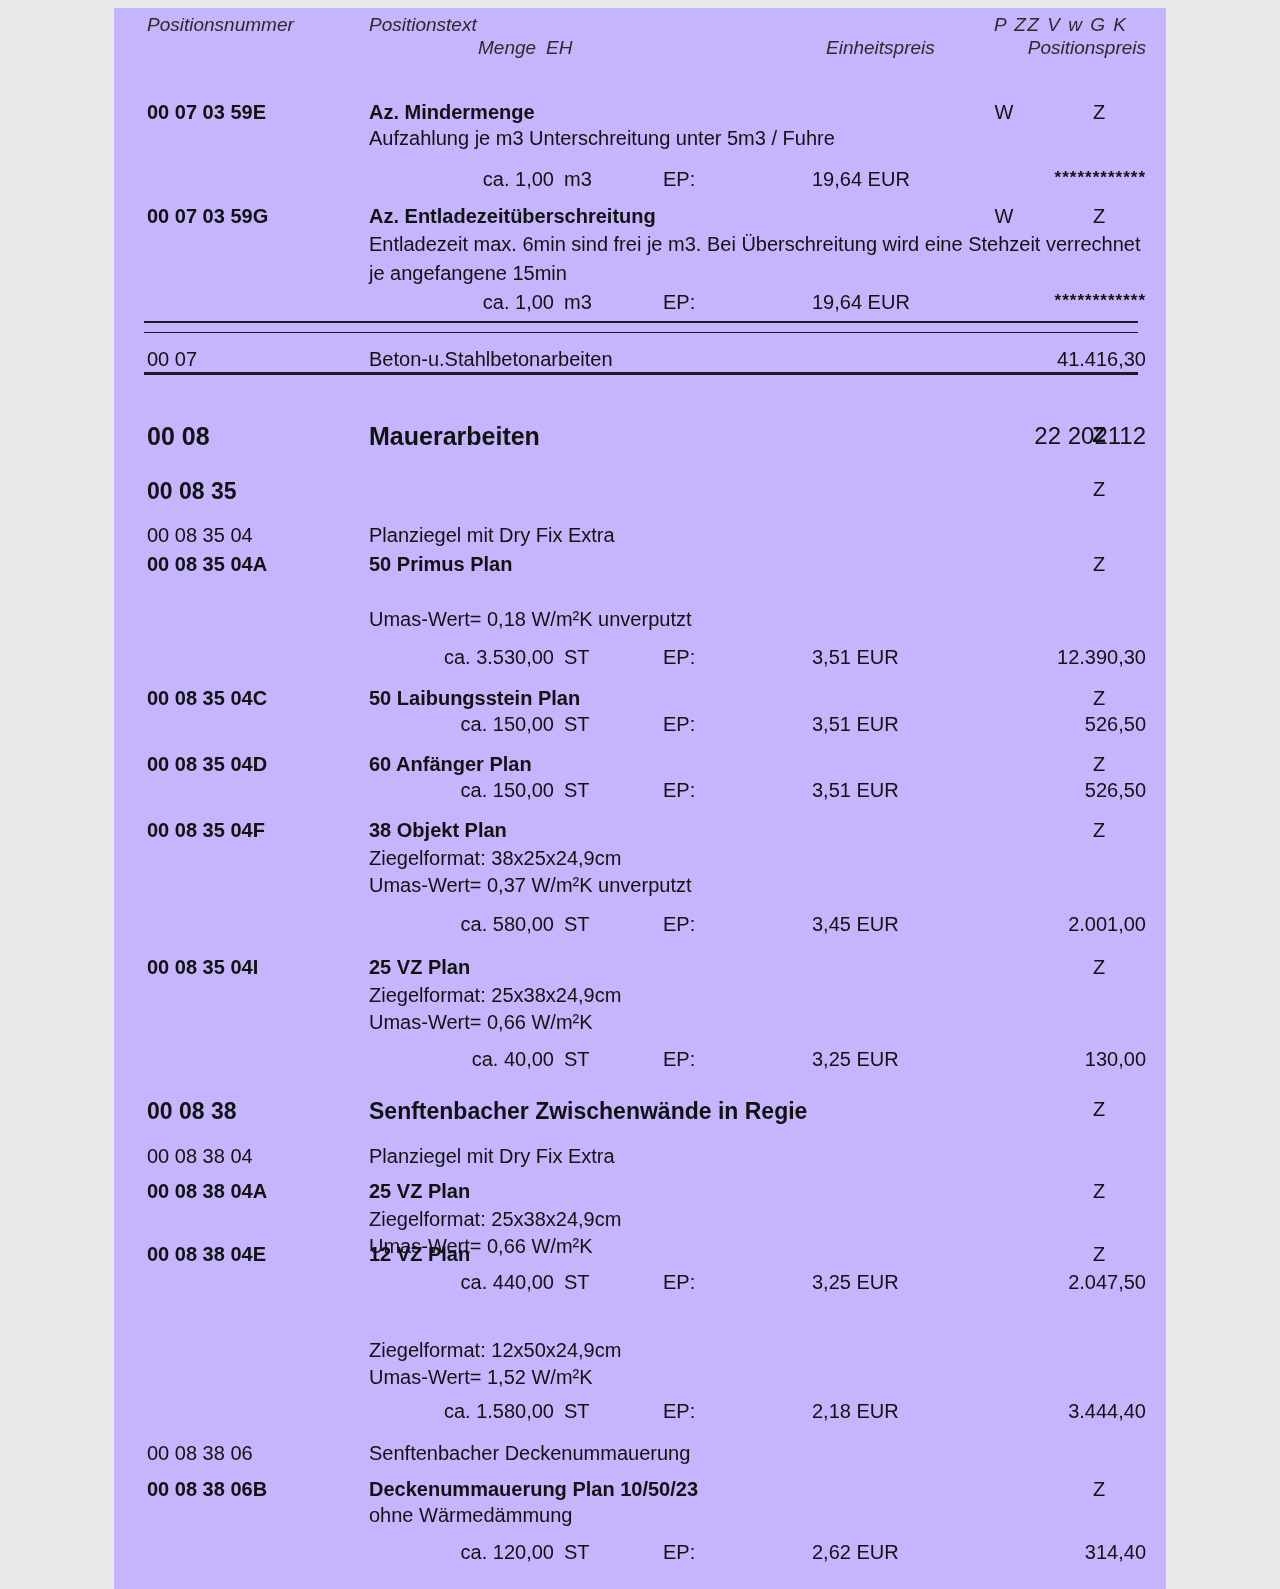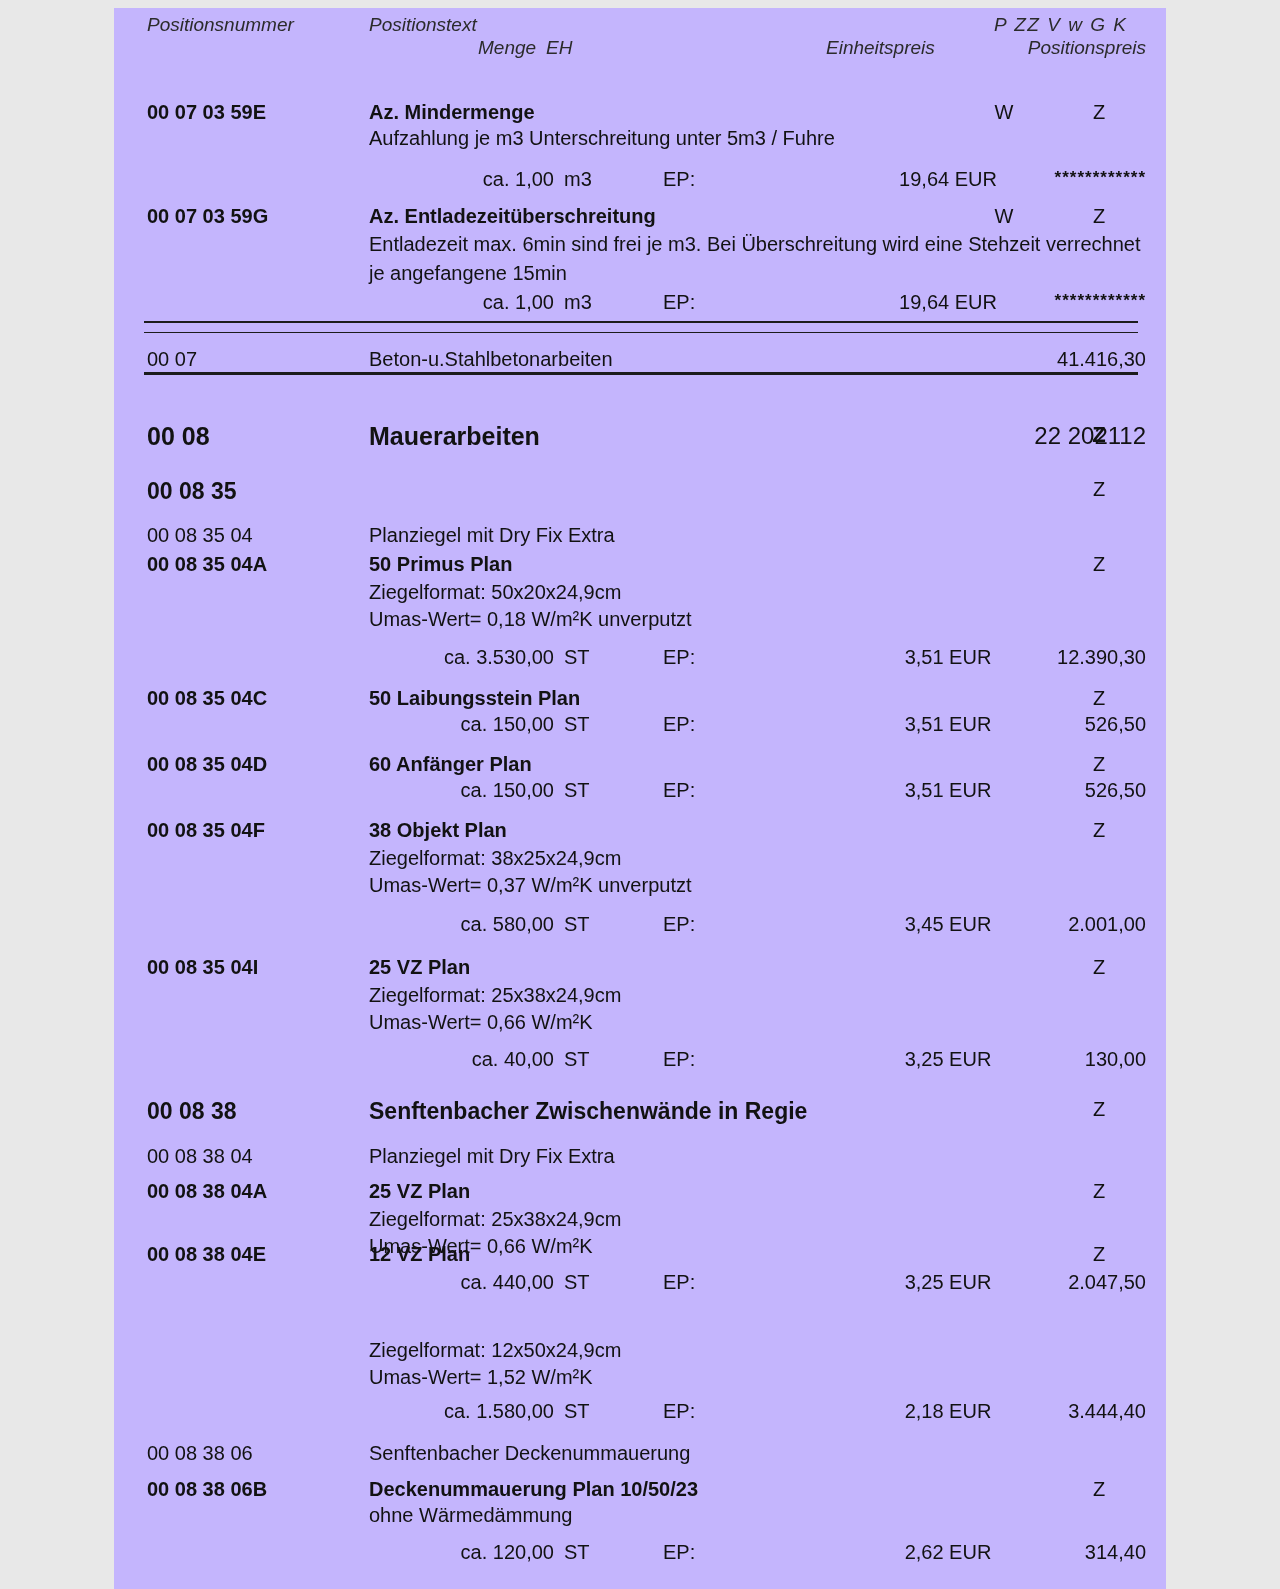--- a/index.html
+++ b/index.html
@@ -14,21 +14,21 @@
     margin:8px auto;
   }
   .ln{position:absolute;left:0;width:100%;height:27px;white-space:nowrap;}
   .b{font-weight:bold;}
   .it{font-style:italic;color:#2b2b2b;font-size:19px;}
   .num{position:absolute;left:33px;}
   .txt{position:absolute;left:255px;}
   .qty{position:absolute;left:255px;width:185px;text-align:right;}
   .unit{position:absolute;left:450px;}
   .ep{position:absolute;left:549px;}
-  .uprice{position:absolute;left:734px;width:200px;text-align:center;}
+  .uprice{position:absolute;left:698px;width:200px;text-align:left;}
   .flagW{position:absolute;left:866px;width:48px;text-align:center;}
   .flagZ{position:absolute;left:961px;width:48px;text-align:center;}
   .flaghdr{position:absolute;left:880px;letter-spacing:1.5px;}
   .pprice{position:absolute;right:20px;}
   .stars{font-weight:bold;font-size:17px;letter-spacing:1px;}
   .g1{font-size:25px;}
   .g2{font-size:23px;}
   .rule{position:absolute;left:30px;right:28px;background:#1c1c1c;}
   .hdr2-menge{position:absolute;left:364px;}
   .hdr2-eh{position:absolute;left:432px;}
@@ -112,23 +112,20 @@
   <div class="ln" style="top:516px">
     <span class="num">00 08 35 04</span>
     <span class="txt">Planziegel mit Dry Fix Extra</span>
   </div>
 
   <div class="ln" style="top:545px">
     <span class="num b">00 08 35 04A</span>
     <span class="txt b">50 Primus Plan</span>
     <span class="flagZ">Z</span>
   </div>
-  <div class="ln" style="top:573px">
-    <span class="txt">Ziegelformat: 50x20x24,9cm</span>
-  </div>
   <div class="ln" style="top:600px">
     <span class="txt">Umas-Wert= 0,18 W/m²K unverputzt</span>
   </div>
   <div class="ln" style="top:638px">
     <span class="qty">ca. 3.530,00</span>
     <span class="unit">ST</span>
     <span class="ep">EP:</span>
     <span class="uprice">3,51 EUR</span>
     <span class="pprice">12.390,30</span>
   </div>

